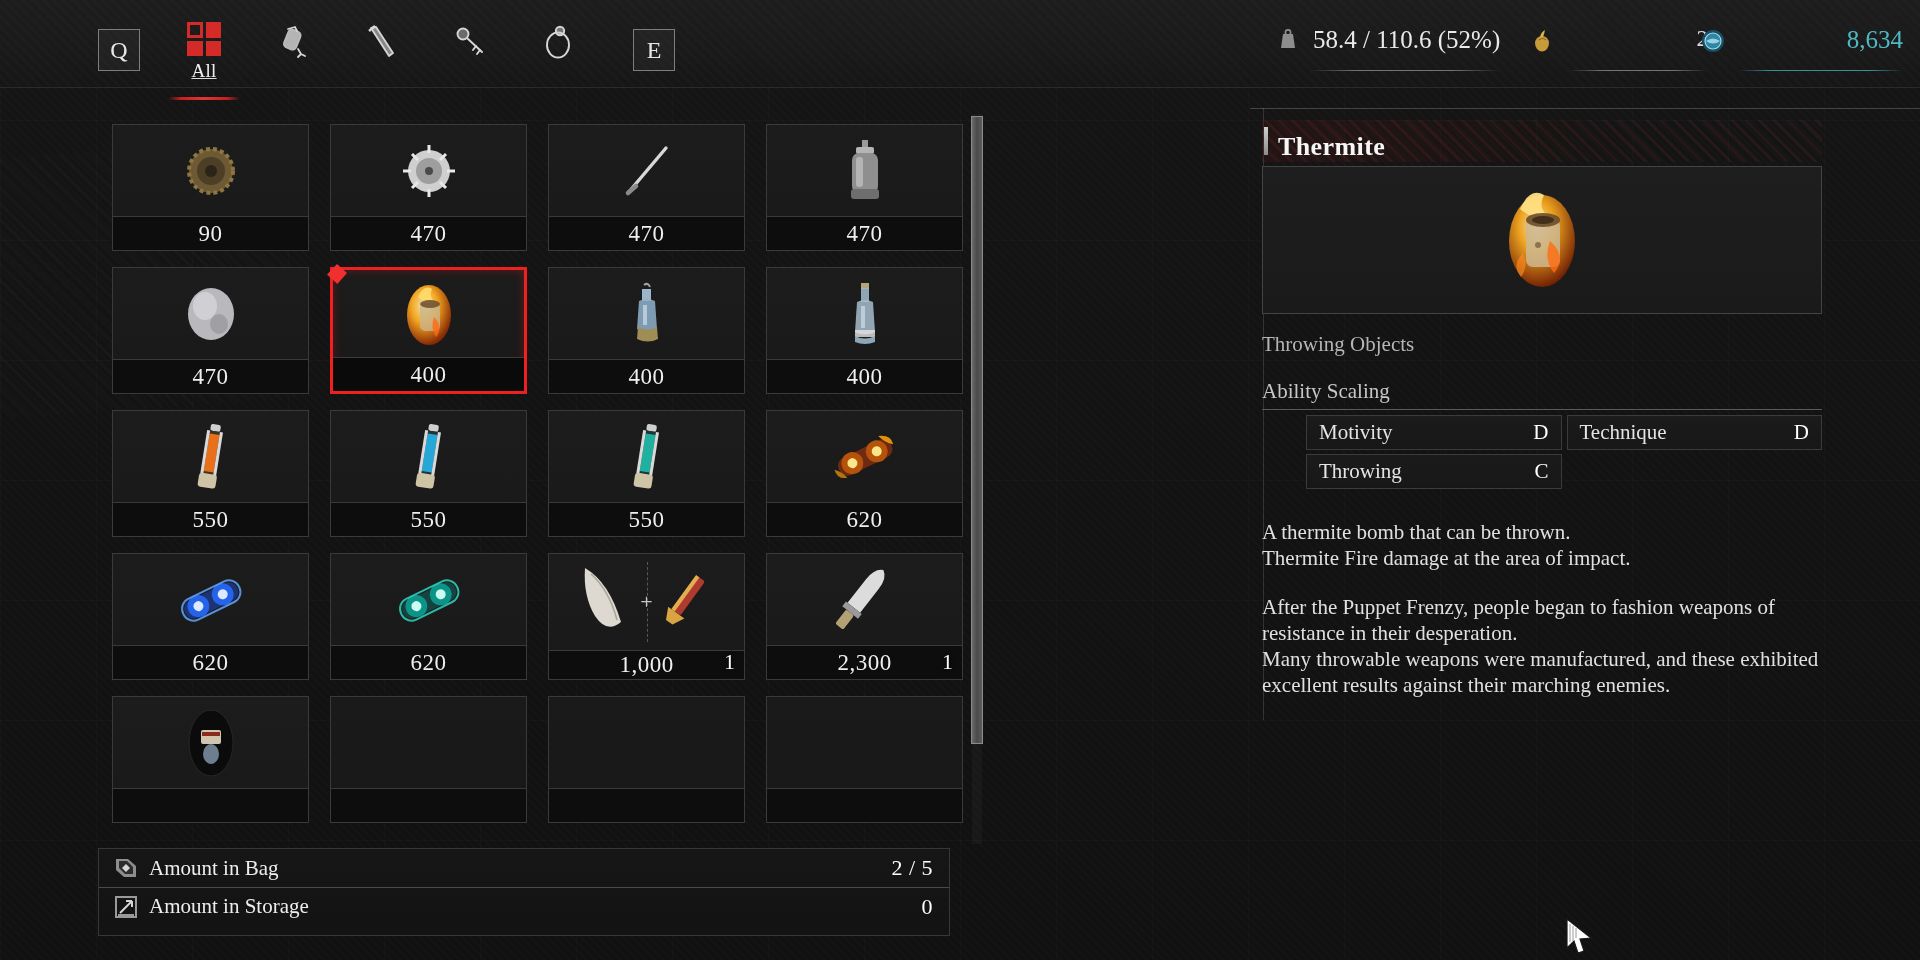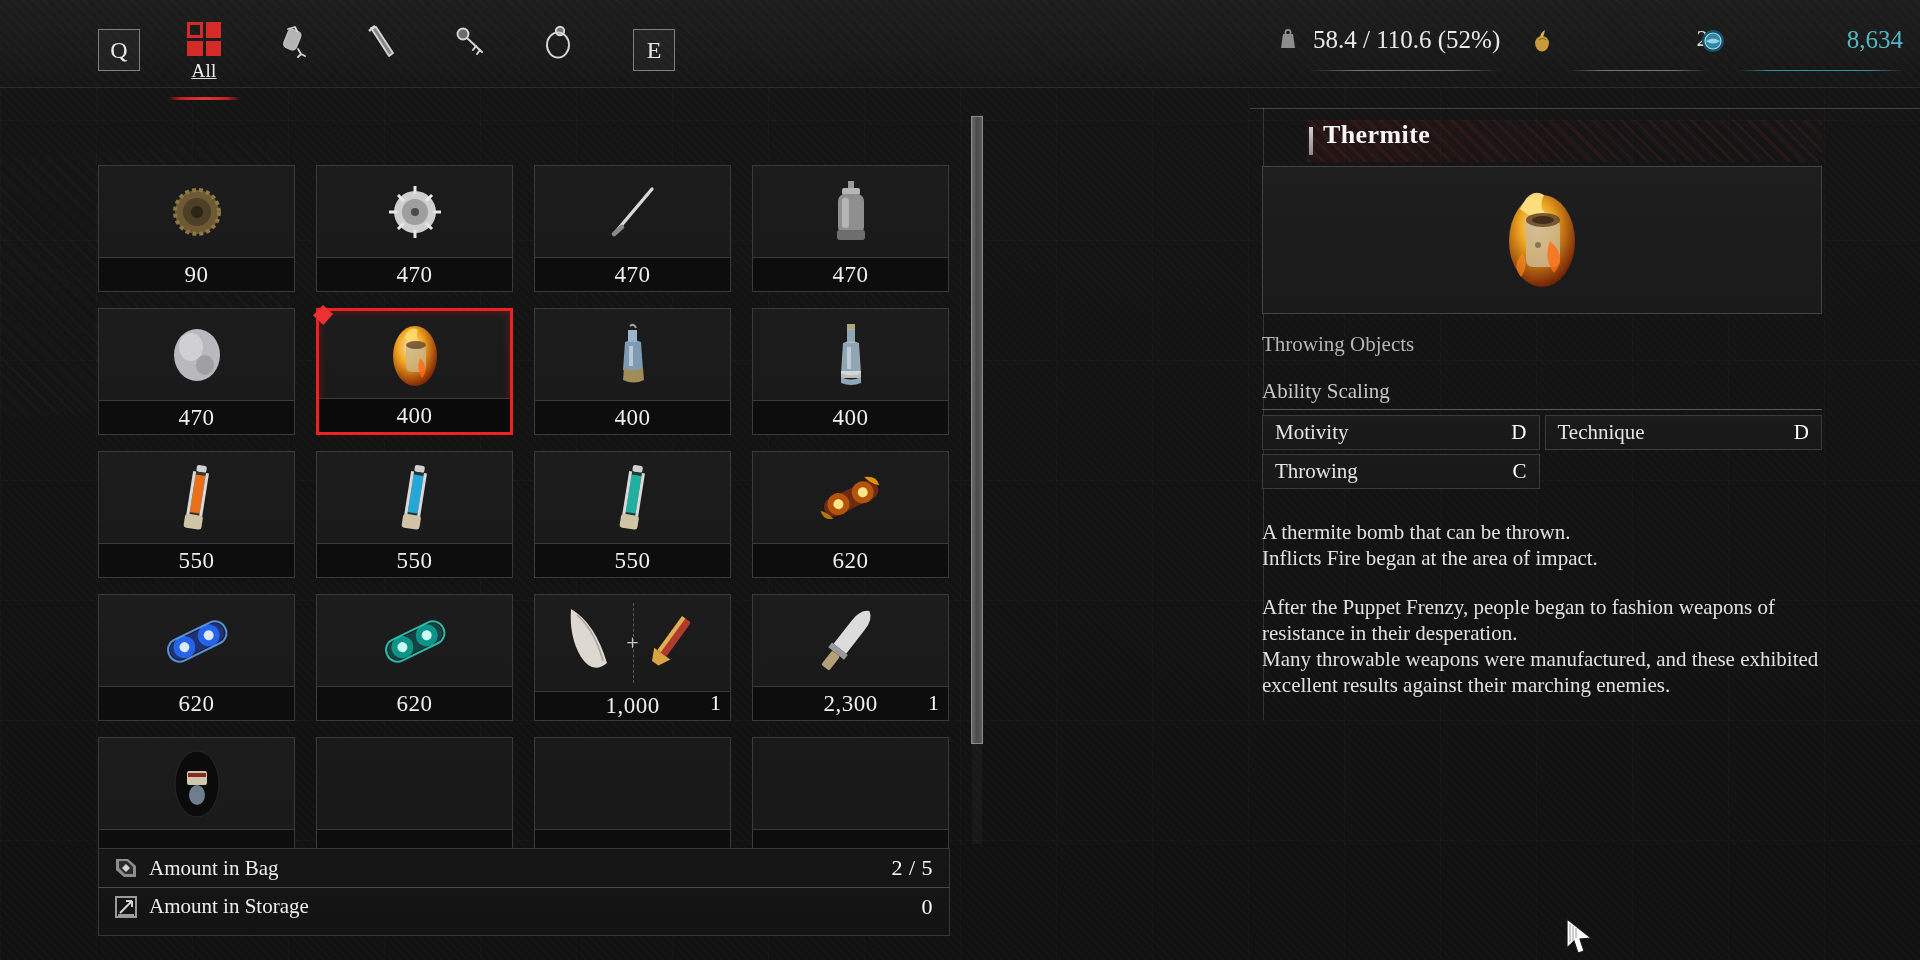--- a/index.html
+++ b/index.html
@@ -121,24 +121,23 @@
   #stat-currency { left: 1698px; width: 205px; }
   #stat-currency .stat-val { position: absolute; right: 0; font-size: 25px; color: #4fb8c4; }
   #stat-currency .stat-underline {
     left: 40px;
     background: linear-gradient(90deg, rgba(50,140,150,0) 0%, rgba(60,165,178,.85) 20%, rgba(60,165,178,.85) 80%, rgba(60,165,178,0) 100%);
   }
 
   
   #inv-region {
     position: absolute;
-    left: 98px; top: 124px;
+    left: 112px; top: 124px;
     width: 862px; height: 706px;
     overflow: hidden;
-    margin-top: 41px;
   }
   #inv-grid {
     display: grid;
     grid-template-columns: repeat(4, 197px);
     column-gap: 21px;
     row-gap: 16px;
   }
   .slot {
     position: relative;
     width: 197px; height: 127px;
@@ -238,26 +237,25 @@
   }
   #detail-left-rule {
     position: absolute; left: 1263px; top: 108px;
     width: 1px; height: 612px;
     background: rgba(170,170,170,.22);
   }
 
   #detail-title-bar {
     position: relative;
     height: 42px;
-    display: flex; align-items: flex-start;
+    display: flex; align-items: flex-end;
     padding-left: 16px;
     background:
       repeating-linear-gradient(45deg, rgba(210,60,60,0.085) 0 3px, rgba(0,0,0,0) 3px 10px),
       linear-gradient(90deg, rgba(70,20,20,.30) 0%, rgba(30,16,16,.10) 60%, rgba(20,20,20,0) 100%);
-    margin-left: 45px;
   }
   #detail-title-bar::before {
     content: "";
     position: absolute; left: 2px; top: 7px;
     width: 4px; height: 28px;
     background: linear-gradient(180deg, #cfcfcf, #8c8c8c);
   }
   #detail-title {
     font-size: 26px; font-weight: bold; color: #f6f6f6;
     letter-spacing: .4px;
@@ -281,20 +279,21 @@
     padding-bottom: 5px;
     border-bottom: 1px solid #5a5a5a;
   }
 
   #scaling-grid {
     margin-top: 5px;
     display: grid;
     grid-template-columns: 1fr 1fr;
     column-gap: 5px;
     row-gap: 4px;
+    margin-left: 44px;
   }
   .scale-cell {
     height: 35px;
     background: linear-gradient(180deg, #1b1b1b, #171717);
     border: 1px solid #3b3b3b;
     display: flex; align-items: center;
     padding: 0 12px 0 12px;
   }
   .scale-cell.blank { background: transparent; border: none; }
   .scale-name { font-size: 21px; color: #e4e4e4; }
@@ -750,21 +749,21 @@
       </div>
       <div class="scale-cell">
         <span class="scale-name">Throwing</span>
         <span class="scale-grade">C</span>
       </div>
       <div class="scale-cell blank"></div>
     </div>
 
     <div id="detail-desc">
       <p>A thermite bomb that can be thrown.</p>
-      <p>Inflicts Fire began at the area of impact.</p>
+      <p>Thermite Fire damage at the area of impact.</p>
       <p class="para-gap">After the Puppet Frenzy, people began to fashion weapons of resistance in their desperation.</p>
       <p>Many throwable weapons were manufactured, and these exhibited excellent results against their marching enemies.</p>
     </div>
   </div>
 
   <div id="cursor">
     <svg width="30" height="38" viewBox="0 0 30 38">
       <path d="M2 2 L26 21 L15 22 L19 34 L13 36 L9 24 L2 31 Z" fill="#ffffff" stroke="#1a1a1a" stroke-width="1.2"></path>
       <path d="M5 7 L5 25 M8 9 L8 24 M11 11 L11 21" stroke="#9a9a9a" stroke-width="1"></path>
     </svg>

